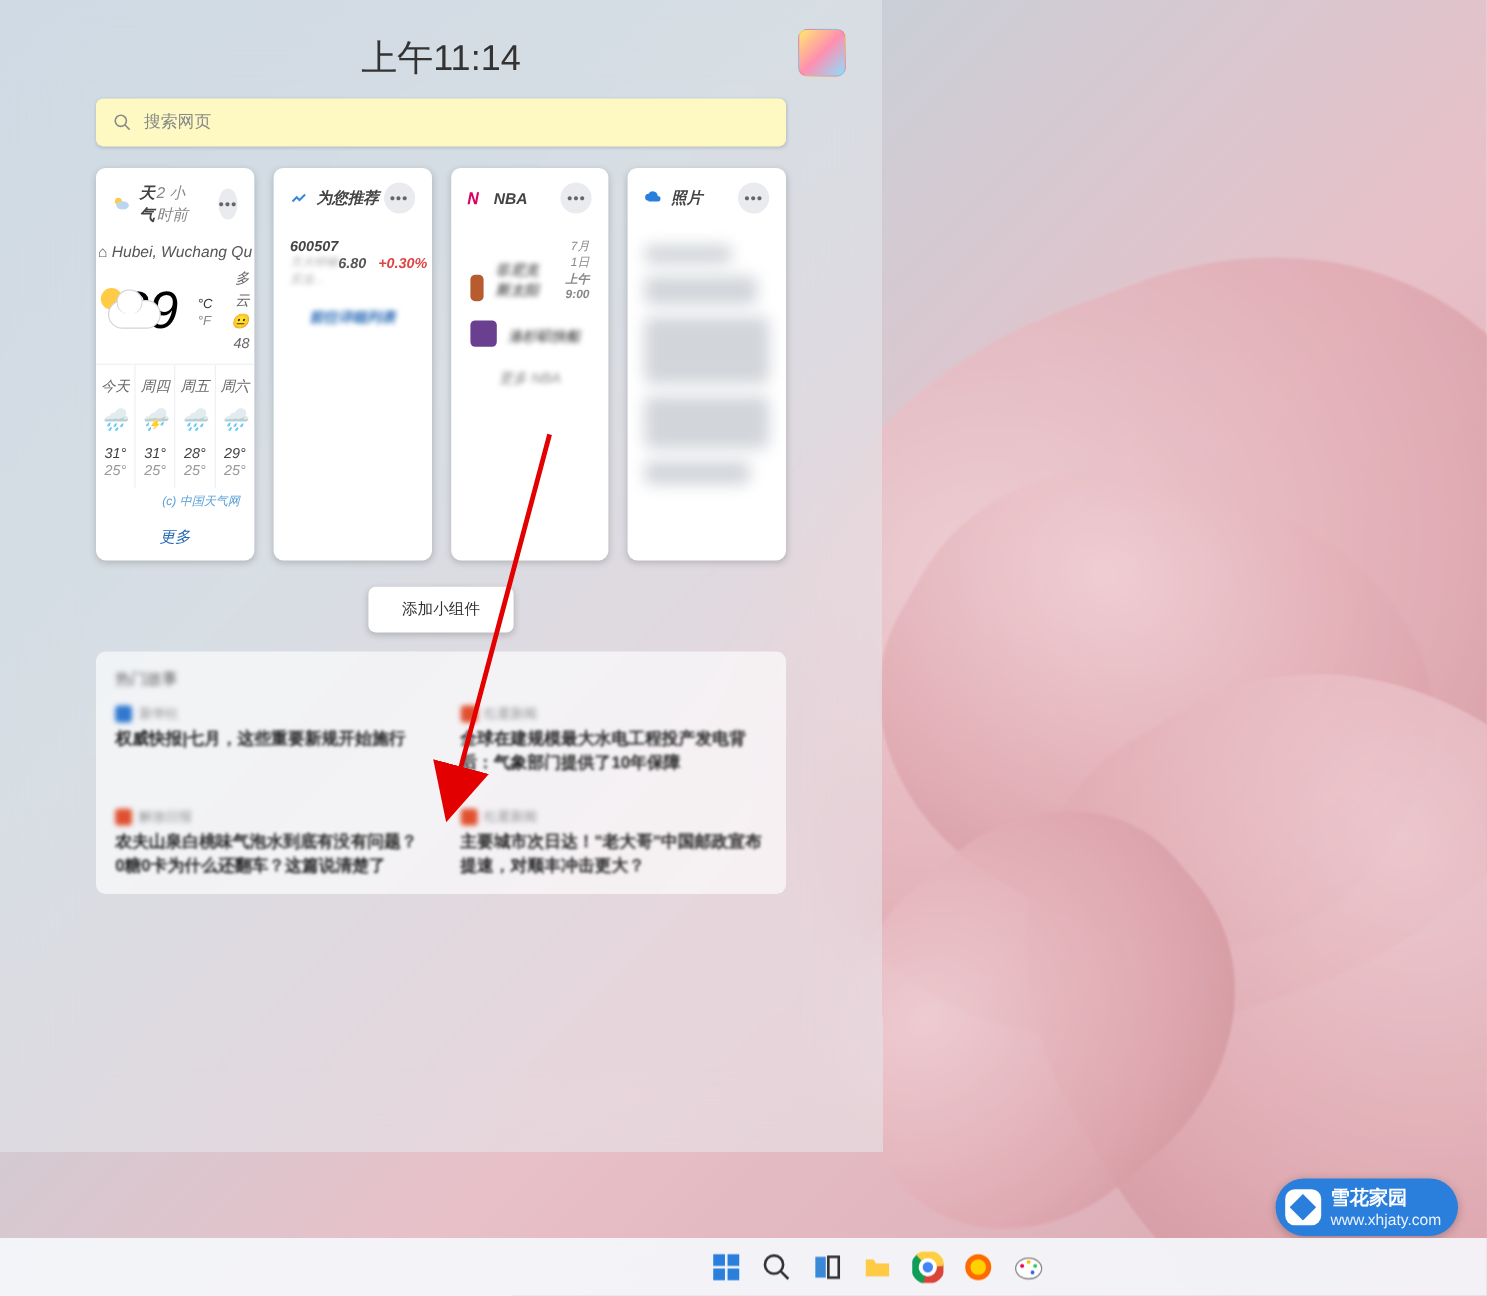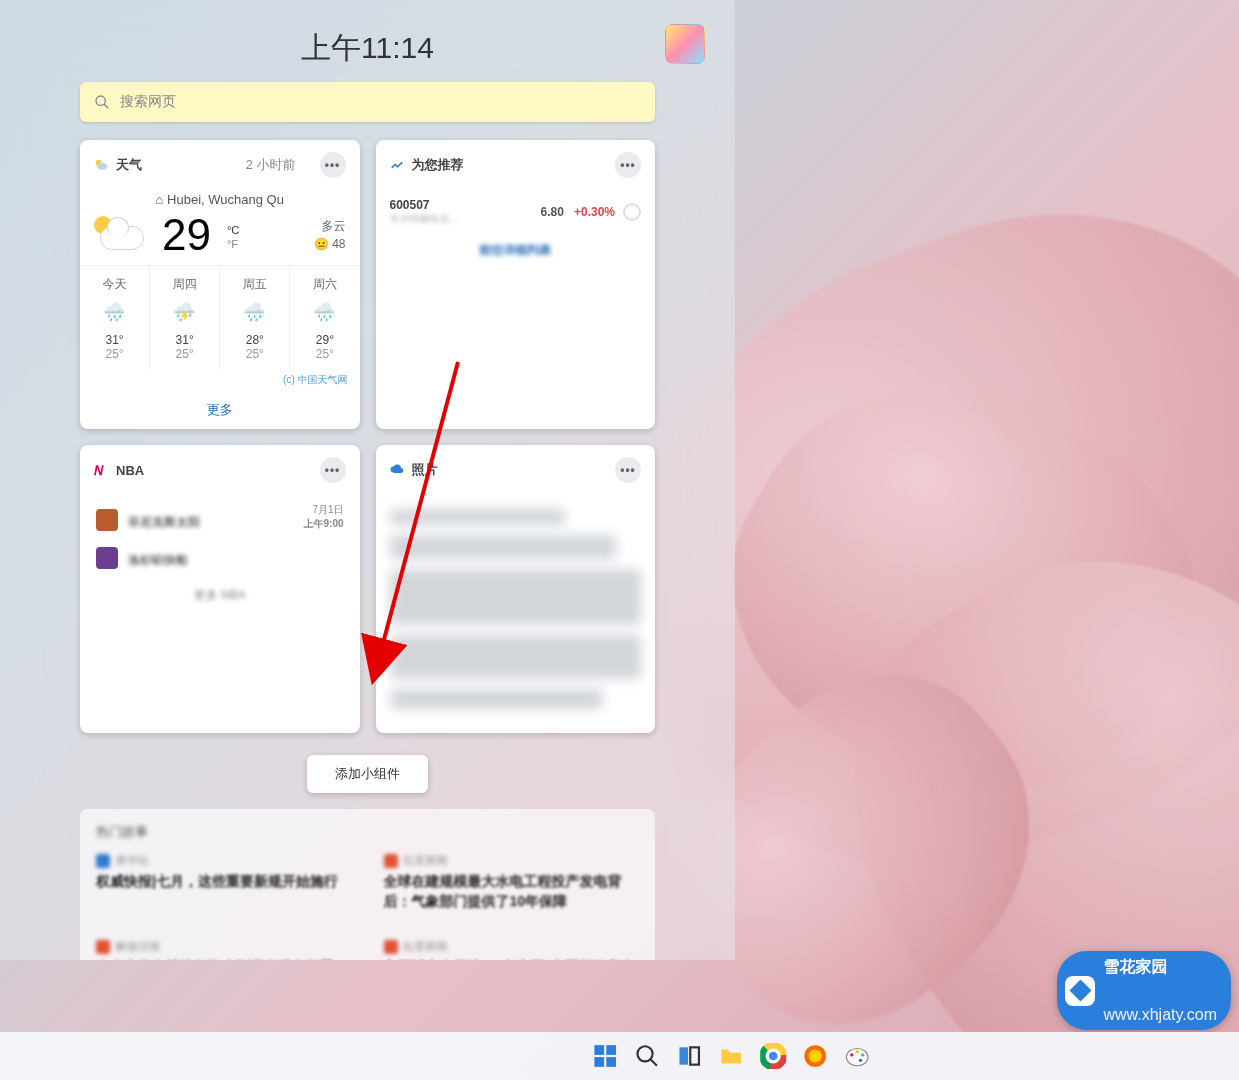--- a/index.html
+++ b/index.html
@@ -27,21 +27,21 @@
   .topbar { position:relative; height:60px; }
   .clock { text-align:center; font-size:30px; font-weight:500; color:#333; padding-top:12px;}
   .avatar { position:absolute; right:30px; top:8px; width:40px; height:40px; border-radius:8px; background:linear-gradient(135deg,#ffe870,#ff8fb0,#8adfff); border:1px solid rgba(0,0,0,0.08);}
   .search-row { padding: 6px 80px 18px 80px; }
   .search {
     height:40px; background:#fef9c3; border-radius:6px;
     box-shadow:0 1px 3px rgba(0,0,0,0.15);
     display:flex; align-items:center; padding:0 14px; color:#888; font-size:14px;
   }
   .search svg { width:16px; height:16px; margin-right:10px; stroke:#888; fill:none; stroke-width:2;}
-  .grid { padding:0 80px 16px 80px; display:grid; grid-template-columns: 1fr 1fr; gap:16px; }
+  .grid { padding:0 80px 16px 80px; display:grid; grid-template-columns: 1fr 1fr 1fr 1fr; gap:16px;font-style:italic; }
   .card { background:#fff; border-radius:8px; box-shadow:0 2px 6px rgba(0,0,0,0.18); overflow:hidden; }
   .card-header { display:flex; align-items:center; padding:12px 14px; font-size:13px; color:#555;}
   .card-header .title { font-weight:600; color:#444;}
   .card-header .spacer { flex:1;}
   .card-header .time { color:#888; margin-right:24px;}
   .more-btn { width:26px; height:26px; border-radius:50%; background:#e9ebee; display:flex; align-items:center; justify-content:center; color:#666; font-weight:bold; letter-spacing:1px; font-size:12px;}
   .icon-dot { width:14px; height:14px; display:inline-block; margin-right:8px;}
   .weather-loc { text-align:center; font-size:13px; color:#555; padding:2px 0 6px;}
   .weather-main { display:flex; align-items:center; justify-content:center; gap:16px; padding:0 14px 8px;}
   .wicon { width:52px; height:38px; position:relative;}
@@ -92,22 +92,22 @@
   .src-badge.blue{background:#3078d0;}
   .news-item .headline{font-size:14px;color:#222;font-weight:600;line-height:1.4;filter:blur(1.5px);}
 
   
   .arrow-svg{position:absolute; left:358px; top:352px; pointer-events:none;}
 
   
   .taskbar { position:absolute; left:0; bottom:0; width:100%; height:48px; background:rgba(244,247,252,0.92); backdrop-filter:blur(20px); display:flex; align-items:center; justify-content:flex-end; padding-right:14px; gap:18px;}
   .tb-center{position:absolute; left:50%; transform:translateX(-10%); display:flex; gap:16px; align-items:center;}
   .tb-icon{width:26px;height:26px;}
-  .watermark{position:absolute; right:8px; bottom:50px; display:flex; align-items:center; gap:8px; color:#fff; background:#2a7edc; border-radius:30px; padding:6px 14px 6px 8px; font-size:16px; font-weight:bold; box-shadow:0 2px 8px rgba(0,0,0,0.25);}
-  .watermark .sub{font-size:16px; font-weight:normal; opacity:.9; display:block;margin-top:28px;}
+  .watermark{position:absolute; right:24px; bottom:50px; display:flex; align-items:center; gap:8px; color:#fff; background:#2a7edc; border-radius:30px; padding:6px 14px 6px 8px; font-size:16px; font-weight:bold; box-shadow:0 2px 8px rgba(0,0,0,0.25);}
+  .watermark .sub{font-size:13px; font-weight:normal; opacity:.9; display:block;}
   .wm-ico{width:30px;height:30px;background:#fff;border-radius:8px;position:relative;}
   .wm-ico:before{content:"";position:absolute;inset:4px;background:#2a7edc;clip-path:polygon(50% 0,100% 50%,50% 100%,0 50%);}
 </style>
 </head>
 <body>
 
 <div class="bg-petal p1"></div>
 <div class="bg-petal p2"></div>
 <div class="bg-petal p3"></div>
 <div class="bg-petal p4"></div>

